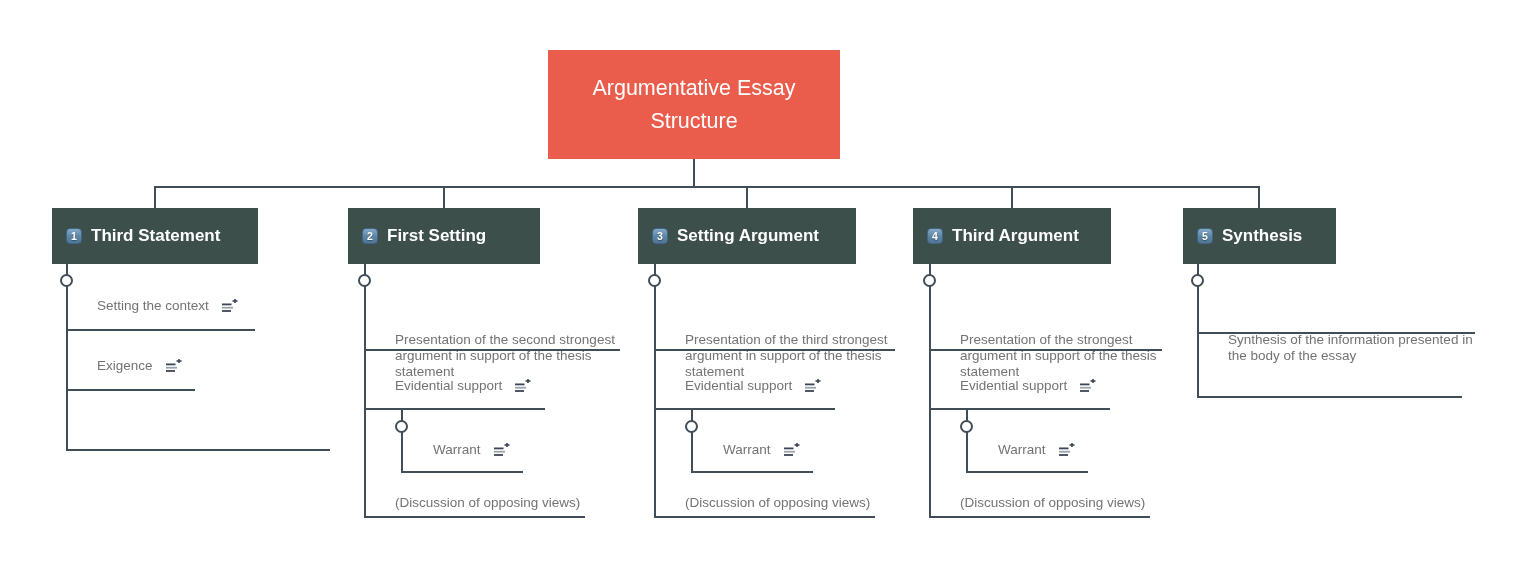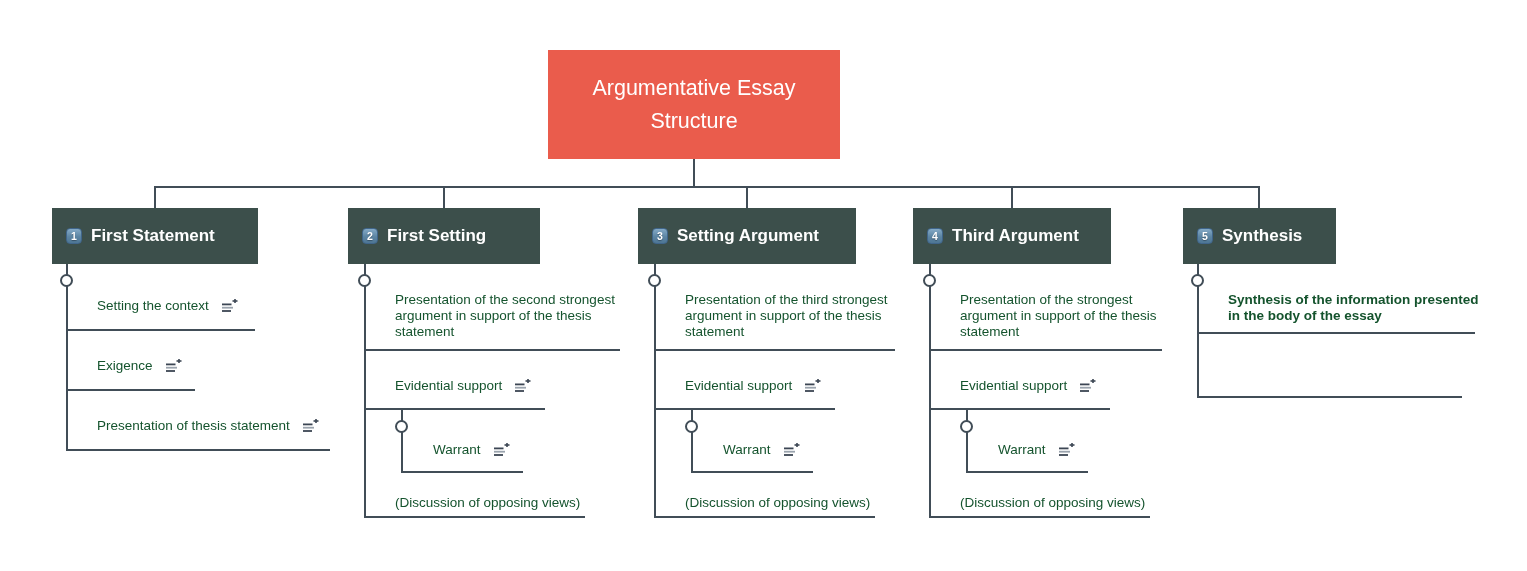--- a/index.html
+++ b/index.html
@@ -24,43 +24,43 @@
   .branch{position:absolute;top:208px;height:56px;background:#3C4F4B;color:#ffffff;
           display:flex;align-items:center;padding-left:14px;gap:9px;
           font-weight:bold;font-size:17px;box-sizing:border-box;cursor:pointer;}
   .badge{width:16px;height:16px;border-radius:4px;flex:0 0 auto;
          background:linear-gradient(180deg,#84aac7 0%,#5c85a3 55%,#4e7695 100%);
          border:1px solid #40658а;border:1px solid #40658a;color:#ffffff;font-size:10.5px;font-weight:bold;
          display:flex;align-items:center;justify-content:center;box-sizing:border-box;
          text-shadow:0 1px 1px rgba(0,0,0,0.35);}
 
   
-  .topic{position:absolute;font-size:13.5px;color:#14532d;white-space:nowrap;
+  .topic{position:absolute;font-size:13.5px;color:#737373;white-space:nowrap;
          display:flex;align-items:center;gap:13px;cursor:pointer;line-height:16px;}
-  .topic.wrap{white-space:normal;display:block;}
+  .topic.wrap{white-space:normal;display:block;margin-top:40px;}
   .note{flex:0 0 auto;display:inline-block;cursor:pointer;}
 </style>
 </head>
 <body>
 
 <div class="canvas">
 
   <div class="root">Argumentative Essay Structure</div>
 
   <div class="vline" style="left:693px;top:159px;width:2px;height:28px;"></div>
   <div class="hline" style="left:154px;top:186px;width:1106px;height:2px;"></div>
   <div class="vline" style="left:154px;top:186px;width:2px;height:22px;"></div>
   <div class="vline" style="left:443px;top:186px;width:2px;height:22px;"></div>
   <div class="vline" style="left:746px;top:186px;width:2px;height:22px;"></div>
   <div class="vline" style="left:1011px;top:186px;width:2px;height:22px;"></div>
   <div class="vline" style="left:1258px;top:186px;width:2px;height:22px;"></div>
 
   <div class="branch" style="left:52px;width:206px;">
     <span class="badge">1</span>
-    <span>First Statement</span>
+    <span>Third Statement</span>
   </div>
   <div class="vline" style="left:66px;top:264px;width:2px;height:187px;"></div>
   <span class="knob" style="left:60px;top:274px;"></span>
 
   <span class="topic" style="left:97px;top:298px;">
     <span>Setting the context</span>
     <svg class="note" width="16" height="14" viewBox="0 0 16 14">
       <rect x="10.5" y="1.2" width="5" height="1.6" fill="#3C4654"></rect>
         <rect x="12.2" y="0" width="1.6" height="4" fill="#3C4654"></rect>
       <rect x="0" y="4.5" width="9.5" height="1.8" fill="#3C4654"></rect>
@@ -75,30 +75,20 @@
     <svg class="note" width="16" height="14" viewBox="0 0 16 14">
       <rect x="10.5" y="1.2" width="5" height="1.6" fill="#3C4654"></rect>
         <rect x="12.2" y="0" width="1.6" height="4" fill="#3C4654"></rect>
       <rect x="0" y="4.5" width="9.5" height="1.8" fill="#3C4654"></rect>
         <rect x="0" y="7.8" width="11" height="1.8" fill="#9AA3AD"></rect>
         <rect x="0" y="11.1" width="9" height="1.8" fill="#3C4654"></rect>
     </svg>
   </span>
   <div class="hline" style="left:66px;top:389px;width:129px;height:2px;"></div>
 
-  <span class="topic" style="left:97px;top:418px;">
-    <span>Presentation of thesis statement</span>
-    <svg class="note" width="16" height="14" viewBox="0 0 16 14">
-      <rect x="10.5" y="1.2" width="5" height="1.6" fill="#3C4654"></rect>
-        <rect x="12.2" y="0" width="1.6" height="4" fill="#3C4654"></rect>
-      <rect x="0" y="4.5" width="9.5" height="1.8" fill="#3C4654"></rect>
-        <rect x="0" y="7.8" width="11" height="1.8" fill="#9AA3AD"></rect>
-        <rect x="0" y="11.1" width="9" height="1.8" fill="#3C4654"></rect>
-    </svg>
-  </span>
   <div class="hline" style="left:66px;top:449px;width:264px;height:2px;"></div>
 
   <div class="branch" style="left:348px;width:192px;">
     <span class="badge">2</span>
     <span>First Setting</span>
   </div>
   <div class="vline" style="left:364px;top:264px;width:2px;height:254px;"></div>
   <span class="knob" style="left:358px;top:274px;"></span>
 
   <span class="topic wrap" style="left:395px;top:292px;width:240px;">Presentation of the second strongest argument in support of the thesis statement</span>
@@ -211,18 +201,18 @@
   <span class="topic" style="left:960px;top:495px;">(Discussion of opposing views)</span>
   <div class="hline" style="left:929px;top:516px;width:221px;height:2px;"></div>
 
   <div class="branch" style="left:1183px;width:153px;">
     <span class="badge">5</span>
     <span>Synthesis</span>
   </div>
   <div class="vline" style="left:1197px;top:264px;width:2px;height:134px;"></div>
   <span class="knob" style="left:1191px;top:274px;"></span>
 
-  <span class="topic wrap" style="left:1228px;top:292px;width:255px;font-weight:bold;">Synthesis of the information presented in the body of the essay</span>
+  <span class="topic wrap" style="left:1228px;top:292px;width:255px;">Synthesis of the information presented in the body of the essay</span>
   <div class="hline" style="left:1197px;top:332px;width:278px;height:2px;"></div>
 
   <div class="hline" style="left:1197px;top:396px;width:265px;height:2px;"></div>
 
 </div>
 
 </body></html>

